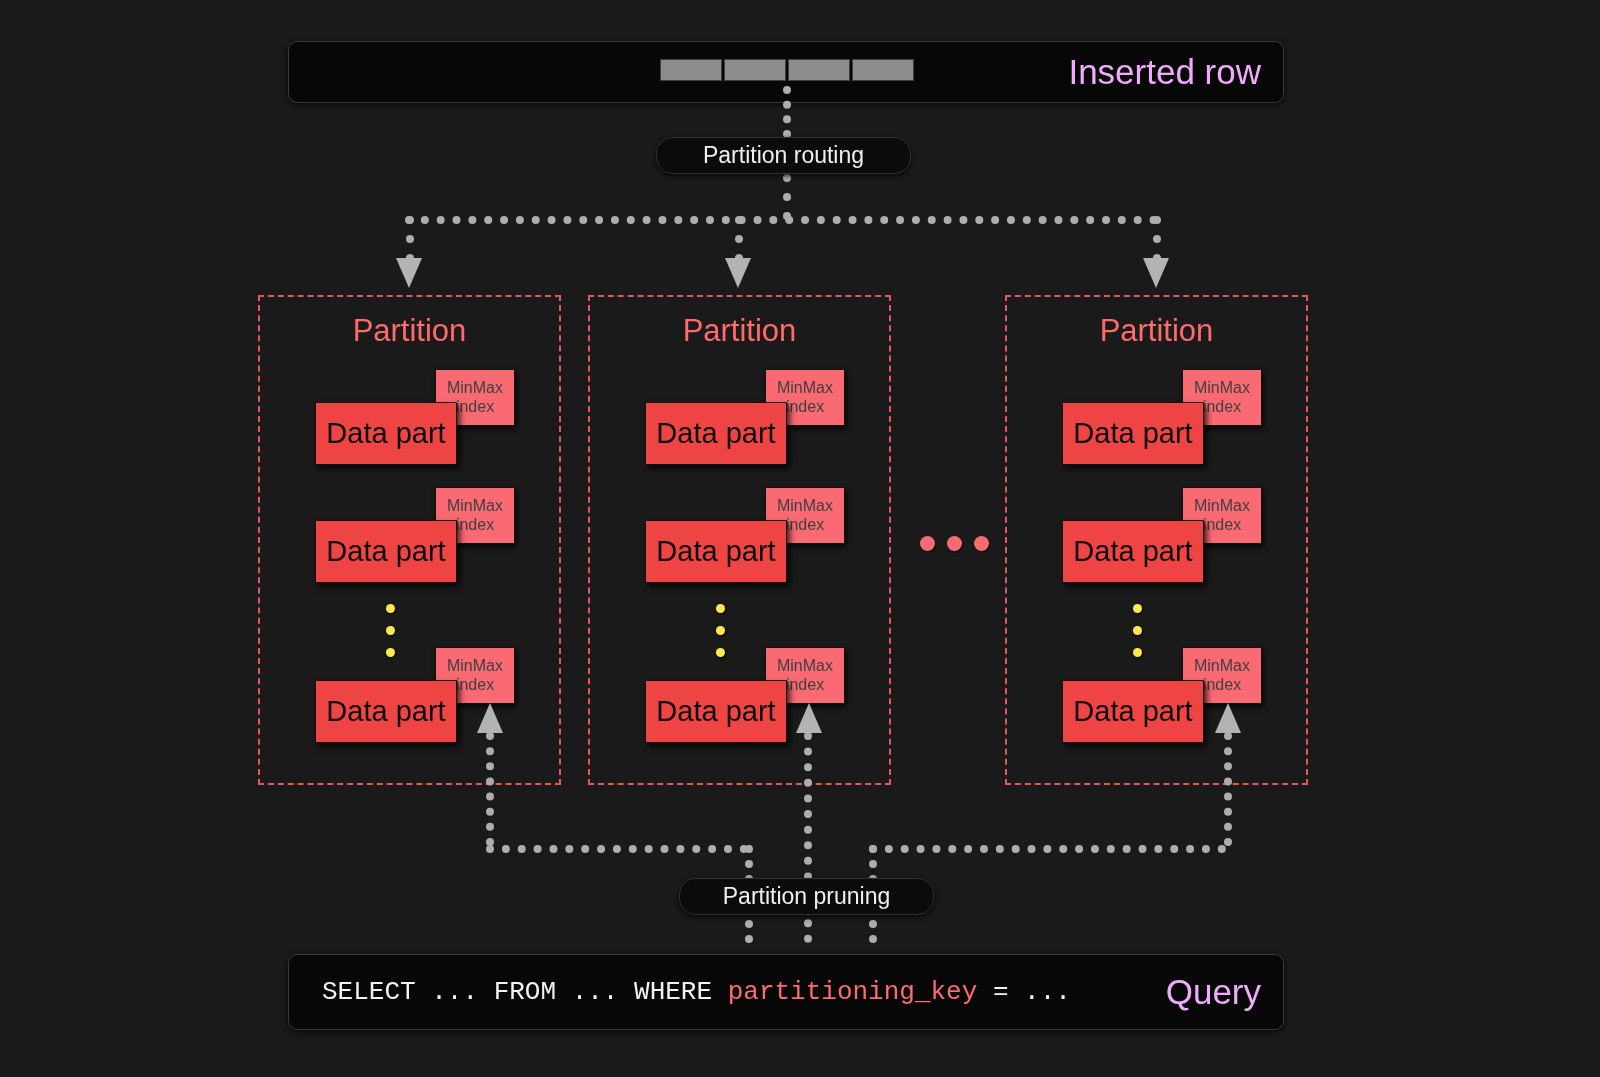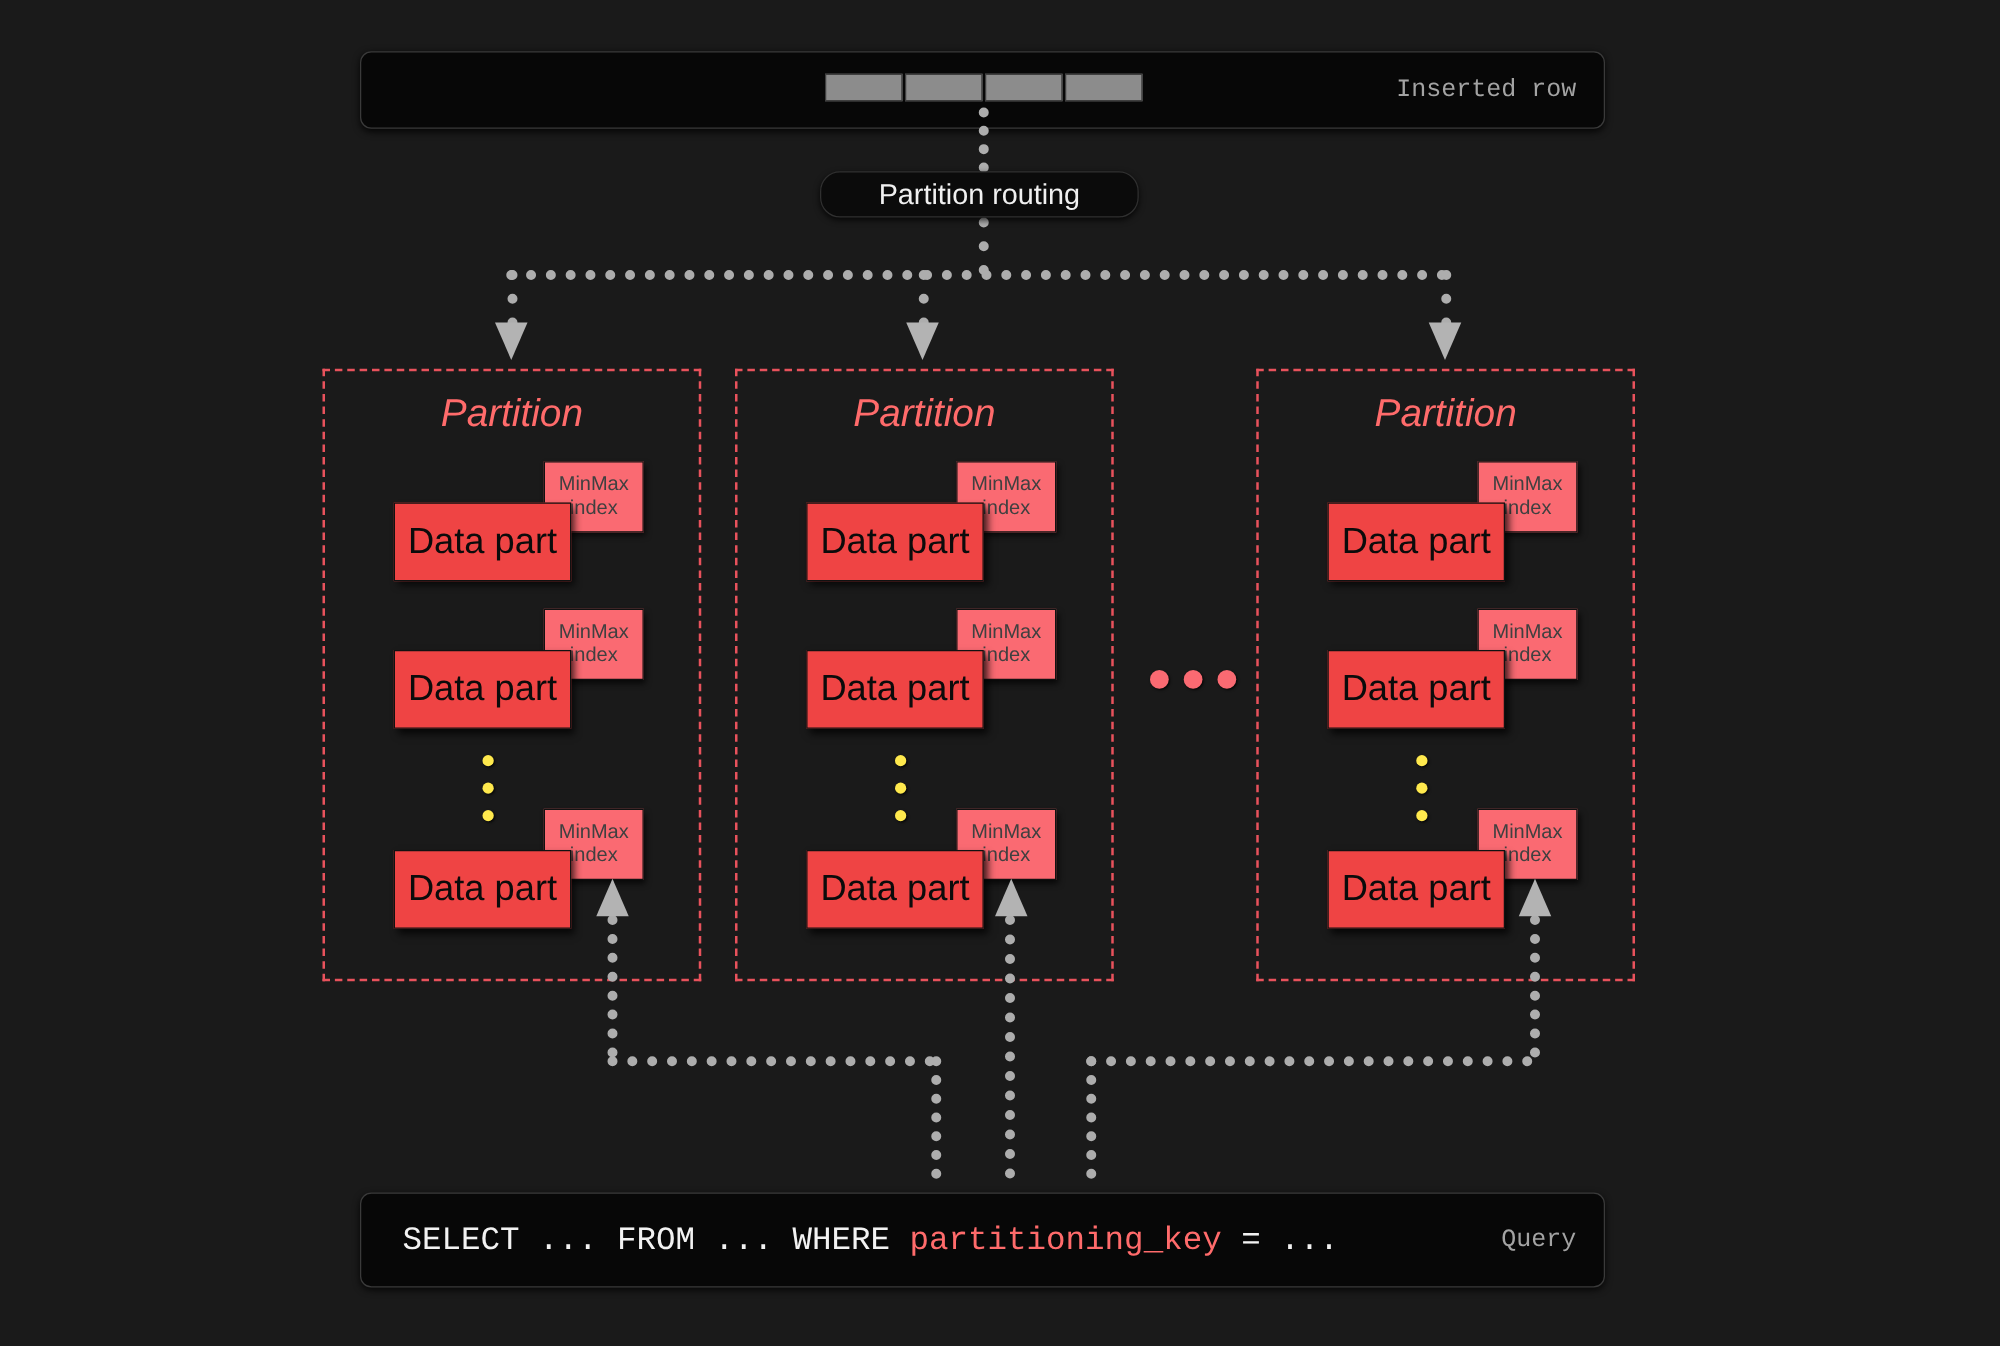--- a/index.html
+++ b/index.html
@@ -18,23 +18,22 @@
     border: 1px solid #3a3a3a;
     border-radius: 9px;
     box-shadow: 0 2px 6px rgba(0,0,0,.8);
   }
   #inserted-bar { left: 288px; top: 41px;  width: 996px; height: 62px; }
   #query-bar    { left: 288px; top: 954px; width: 996px; height: 76px; }
 
   .bar-label {
     position: absolute; right: 22px; top: 50%;
     transform: translateY(-50%);
-    font-size: 20px; color: #a3a3a3;
+    font-size: 35px; color: #f0abfc;
     white-space: nowrap;
-    font-family: Liberation Mono, monospace;
   }
 
   
   #row-cells {
     position: absolute; left: 660px; top: 59px;
     display: flex; gap: 2px;
   }
   #row-cells .cell {
     width: 62px; height: 22px;
     background: #8c8c8c;
@@ -73,21 +72,21 @@
     border: 2px dashed #e8525c;
     z-index: 2;
   }
   #partition-1 { left: 258px; }
   #partition-2 { left: 588px; }
   #partition-3 { left: 1005px; }
 
   .partition-title {
     position: absolute; left: 0; right: 0; top: 16px;
     text-align: center;
-    font-size: 31px; color: #ff6b6b; font-style: italic;
+    font-size: 31px; color: #ff6b6b;
   }
 
   
   .dp-group { position: absolute; width: 200px; height: 105px; }
   .dp-1 { left: 55px; top: 72px; }
   .dp-2 { left: 55px; top: 190px; }
   .dp-3 { left: 55px; top: 350px; }
 
   .minmax {
     position: absolute; right: 0; top: 0;
@@ -300,19 +299,22 @@
   <div class="dline v" style="left:745px; top:845px; height:98px;"></div>
 
   <div class="arrow-up" style="left:796px; top:703px;"></div>
   <div class="dline v" style="left:804px; top:732px; height:211px;"></div>
 
   <div class="arrow-up" style="left:1215px; top:703px;"></div>
   <div class="dline v" style="left:1224px; top:732px; height:114px;"></div>
   <div class="dline h" style="left:869px; top:845px; width:357px;"></div>
   <div class="dline v" style="left:869px; top:845px; height:98px;"></div>
 
+  <div id="pruning-pill" class="pill">
+    <span>Partition pruning</span>
+  </div>
 
   <div id="query-bar" class="darkbar">
     <span id="query-text"><span>SELECT ... FROM ... WHERE </span><span class="key">partitioning_key</span><span> = ...</span></span>
     <span class="bar-label">Query</span>
   </div>
 
 </div>
 
 </body></html>

